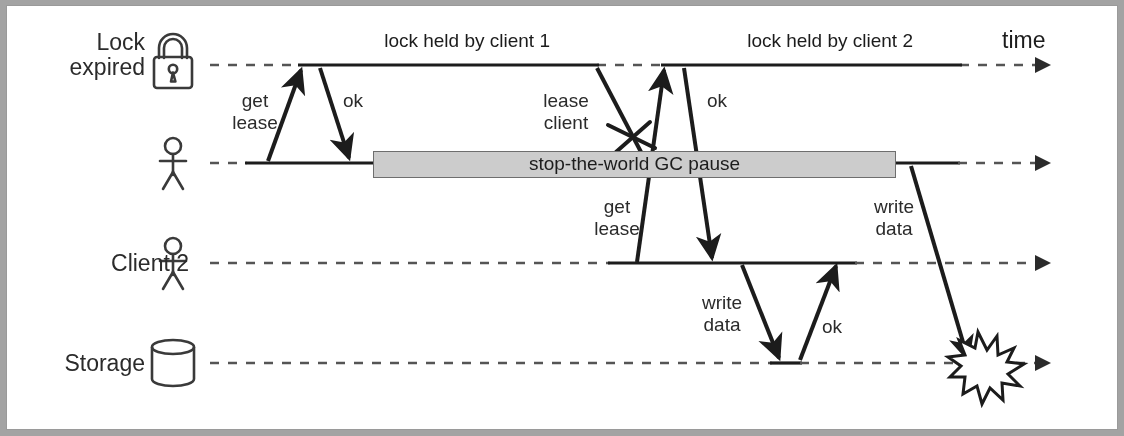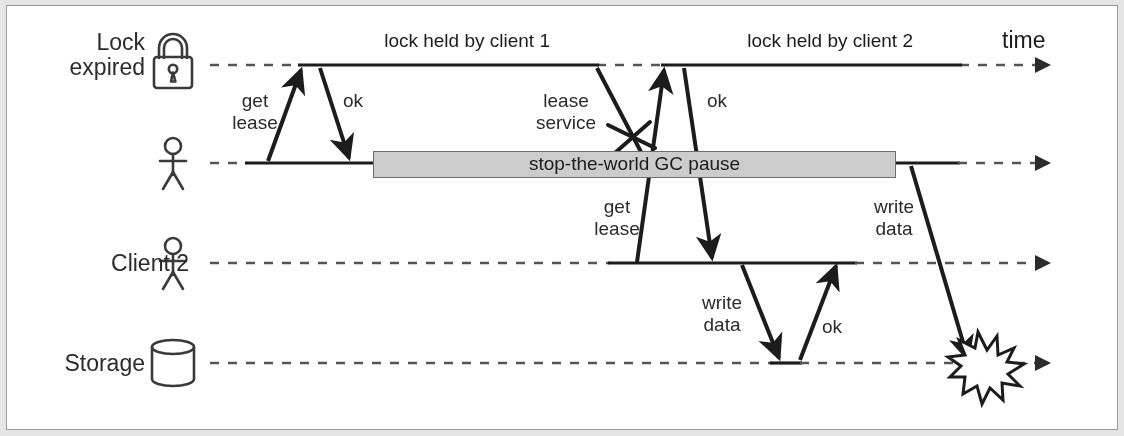--- a/index.html
+++ b/index.html
@@ -8,21 +8,21 @@
     padding: 0;
     background: #ffffff;
   }
   body {
     font-family: "Liberation Sans", sans-serif;
   }
   #figure {
     position: relative;
     width: 1124px;
     height: 436px;
-    background: #e5e5e5;
+    background: #a3a3a3;
     box-sizing: border-box;
     overflow: hidden;
   }
   #frame {
     position: absolute;
     left: 6px;
     top: 5px;
     width: 1112px;
     height: 425px;
     border: 1.5px solid #9a9a9a;
@@ -213,21 +213,21 @@
 
   <div class="msg-label" style="left:205px; top:90px; width:100px;">
     <div>get</div>
     <div>lease</div>
   </div>
 
   <div class="msg-label" style="left:328px; top:90px; width:50px;">ok</div>
 
   <div class="msg-label" style="left:511px; top:90px; width:110px;">
     <div>lease</div>
-    <div>service</div>
+    <div>client</div>
   </div>
 
   <div class="msg-label" style="left:567px; top:196px; width:100px;">
     <div>get</div>
     <div>lease</div>
   </div>
 
   <div class="msg-label" style="left:692px; top:90px; width:50px;">ok</div>
 
   <div class="msg-label" style="left:672px; top:292px; width:100px;">

